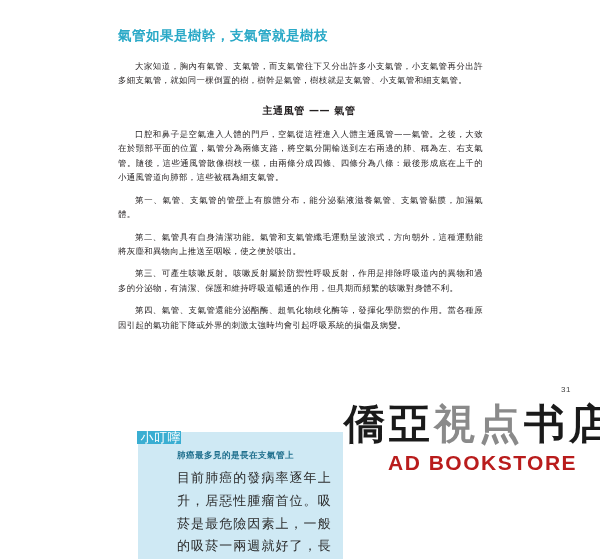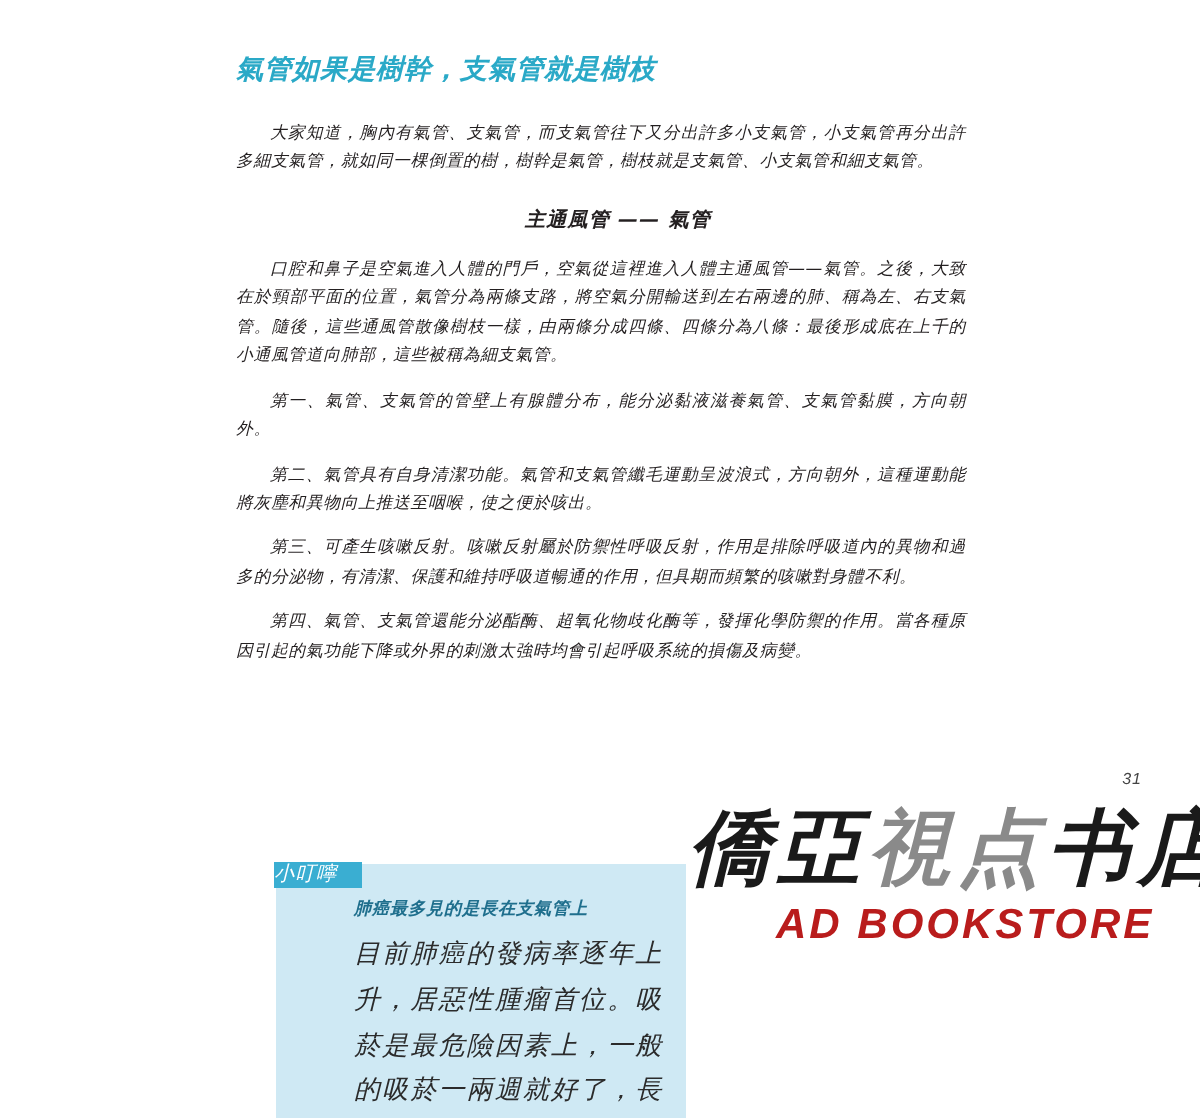--- a/index.html
+++ b/index.html
@@ -12,21 +12,20 @@
     background: #ffffff;
     font-family: "DejaVu Sans", "Liberation Sans", sans-serif;
     overflow: hidden;
   }
   .page {
     position: relative;
     width: 600px;
     height: 423px;
     background: #ffffff;
     box-sizing: border-box;
-    font-style: italic;
   }
   
   .content {
     position: absolute;
     left: 118px;
     top: 26px;
     width: 365px;
   }
   .chapter-title {
     color: #2aa9c7;
@@ -68,23 +67,23 @@
     padding: 0;
   }
   .tip-label {
     position: absolute;
     left: -1px;
     top: -1px;
     width: 44px;
     height: 13px;
     background: #3aaed2;
     color: #ffffff;
-    font-size: 10px;
+    font-size: 13px;
     line-height: 13px;
-    text-align: left;
+    text-align: right;
     letter-spacing: 0.5px;
   }
   .tip-inner {
     padding: 17px 12px 11px 12px;
     margin-left: 27px;
   }
   .tip-title {
     color: #1f6f8d;
     font-size: 8.6px;
     font-weight: bold;
@@ -152,21 +151,21 @@
 
     <h1 class="chapter-title">氣管如果是樹幹，支氣管就是樹枝</h1>
 
     <p class="para">大家知道，胸內有氣管、支氣管，而支氣管往下又分出許多小支氣管，小支氣管再分出許多細支氣管，就如同一棵倒置的樹，樹幹是氣管，樹枝就是支氣管、小支氣管和細支氣管。</p>
 
     <h2 class="sub-head tight">主通風管 —— 氣管</h2>
 
     <p class="para">口腔和鼻子是空氣進入人體的門戶，空氣從這裡進入人體主通風管——氣管。之後，大致在於頸部平面的位置，氣管分為兩條支路，將空氣分開輸送到左右兩邊的肺、稱為左、右支氣管。隨後，這些通風管散像樹枝一樣，由兩條分成四條、四條分為八條：最後形成底在上千的小通風管道向肺部，這些被稱為細支氣管。</p>
 
 
-    <p class="para">第一、氣管、支氣管的管壁上有腺體分布，能分泌黏液滋養氣管、支氣管黏膜，方向朝外。</p>
+    <p class="para">第一、氣管、支氣管的管壁上有腺體分布，能分泌黏液滋養氣管、支氣管黏膜，加濕氣體。</p>
     <p class="para">第二、氣管具有自身清潔功能。氣管和支氣管纖毛運動呈波浪式，方向朝外，這種運動能將灰塵和異物向上推送至咽喉，使之便於咳出。</p>
     <p class="para">第三、可產生咳嗽反射。咳嗽反射屬於防禦性呼吸反射，作用是排除呼吸道內的異物和過多的分泌物，有清潔、保護和維持呼吸道暢通的作用，但具期而頻繁的咳嗽對身體不利。</p>
     <p class="para">第四、氣管、支氣管還能分泌酯酶、超氧化物歧化酶等，發揮化學防禦的作用。當各種原因引起的氣功能下降或外界的刺激太強時均會引起呼吸系統的損傷及病變。</p>
 
   </div>
 
   <div class="watermark">
     <div class="wm-cn"><span>僑</span><span>亞</span><span class="faded">視</span><span class="faded">点</span><span>书</span><span>店</span></div>
     <div class="wm-en">AD BOOKSTORE</div>
   </div>

